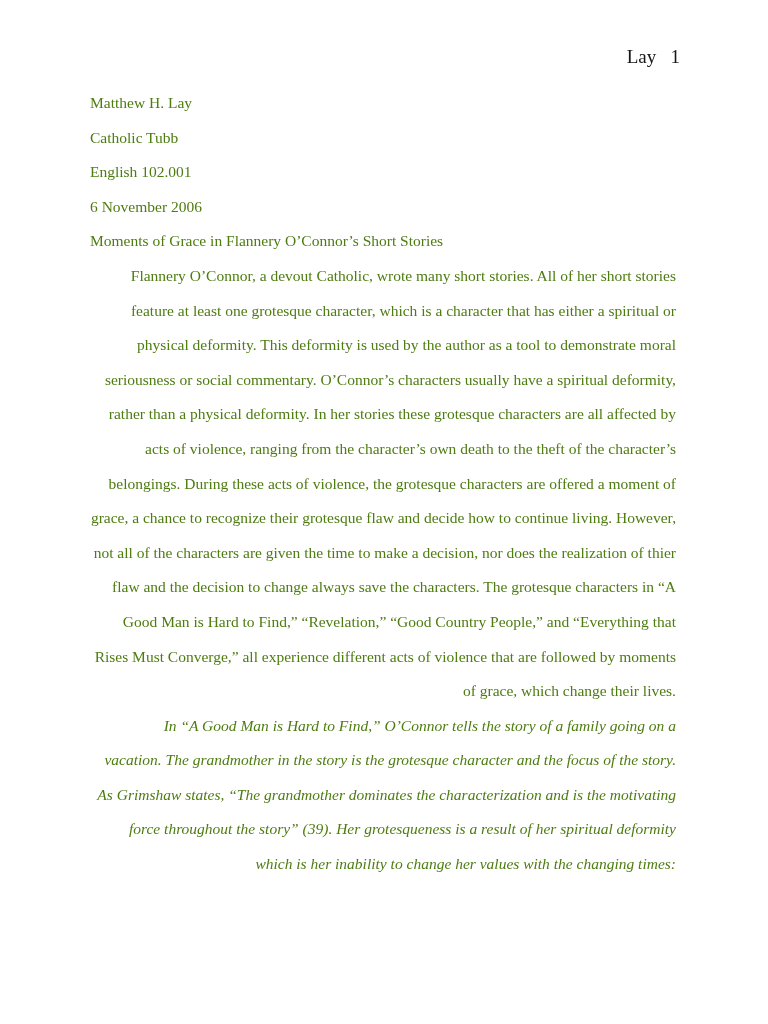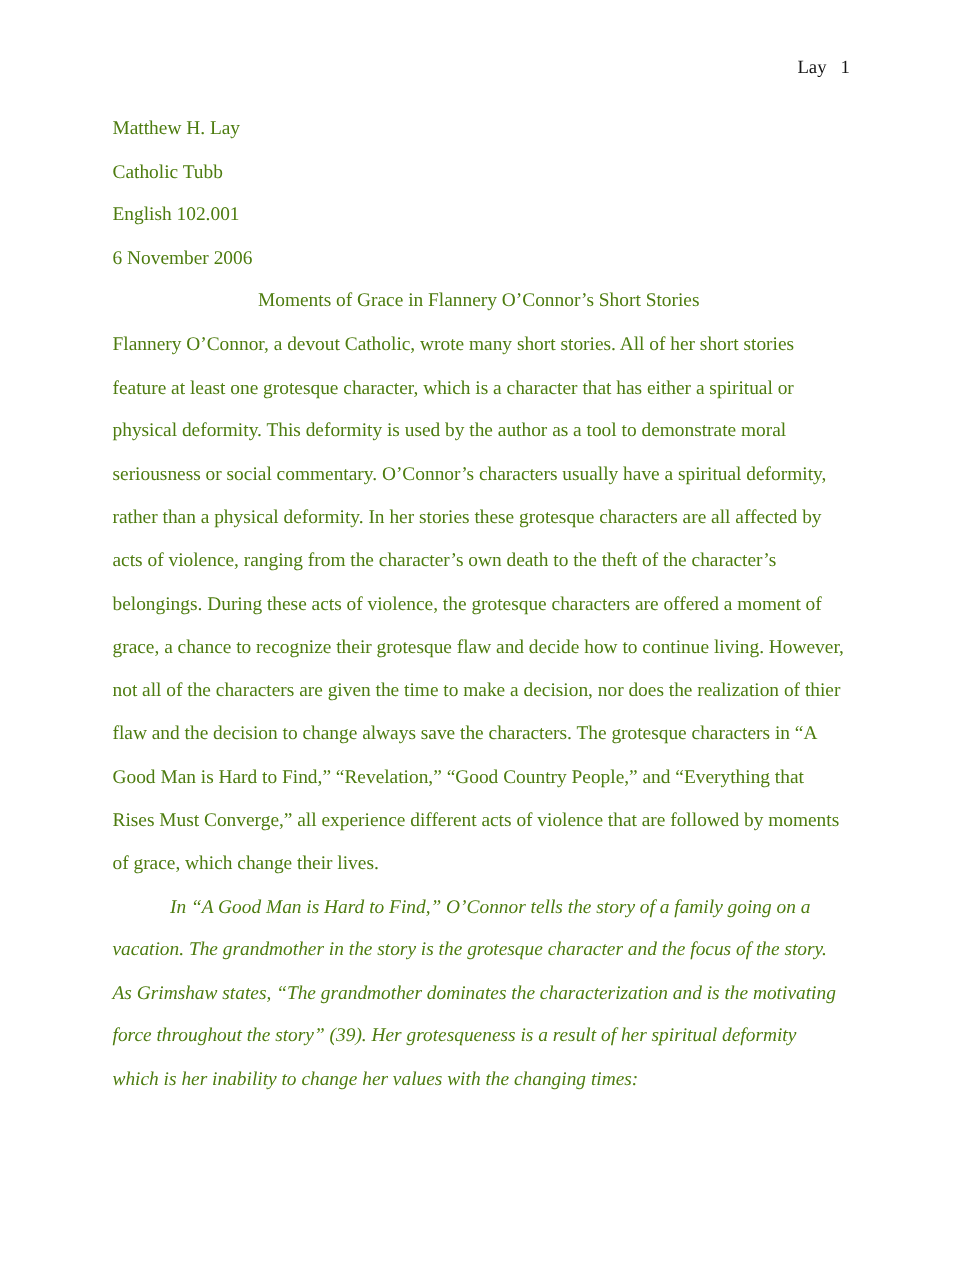--- a/index.html
+++ b/index.html
@@ -17,41 +17,40 @@
   }
   .page {
     position: absolute;
     inset: 0;
     background: #ffffff;
   }
   .running-header {
     position: absolute;
     top: 46px;
     right: 88px;
-    font-size: 15px;
+    font-size: 19px;
     white-space: pre;
     color: #161616;
   }
   .content {
     position: absolute;
     left: 90px;
     top: 86px;
     width: 586px;
     font-size: 15.5px;
     line-height: 34.6px;
     color: #4d7c0f;
   }
   .content p {
     margin: 0;
   }
   .title-line {
-    text-align: center;
   }
   .para {
-    text-align: left;
+    text-align: right;
   }
   .para.indent {
     text-indent: 46px;
     font-style: italic;
   }
 </style>
 </head>
 <body>
 
 <div class="page">

